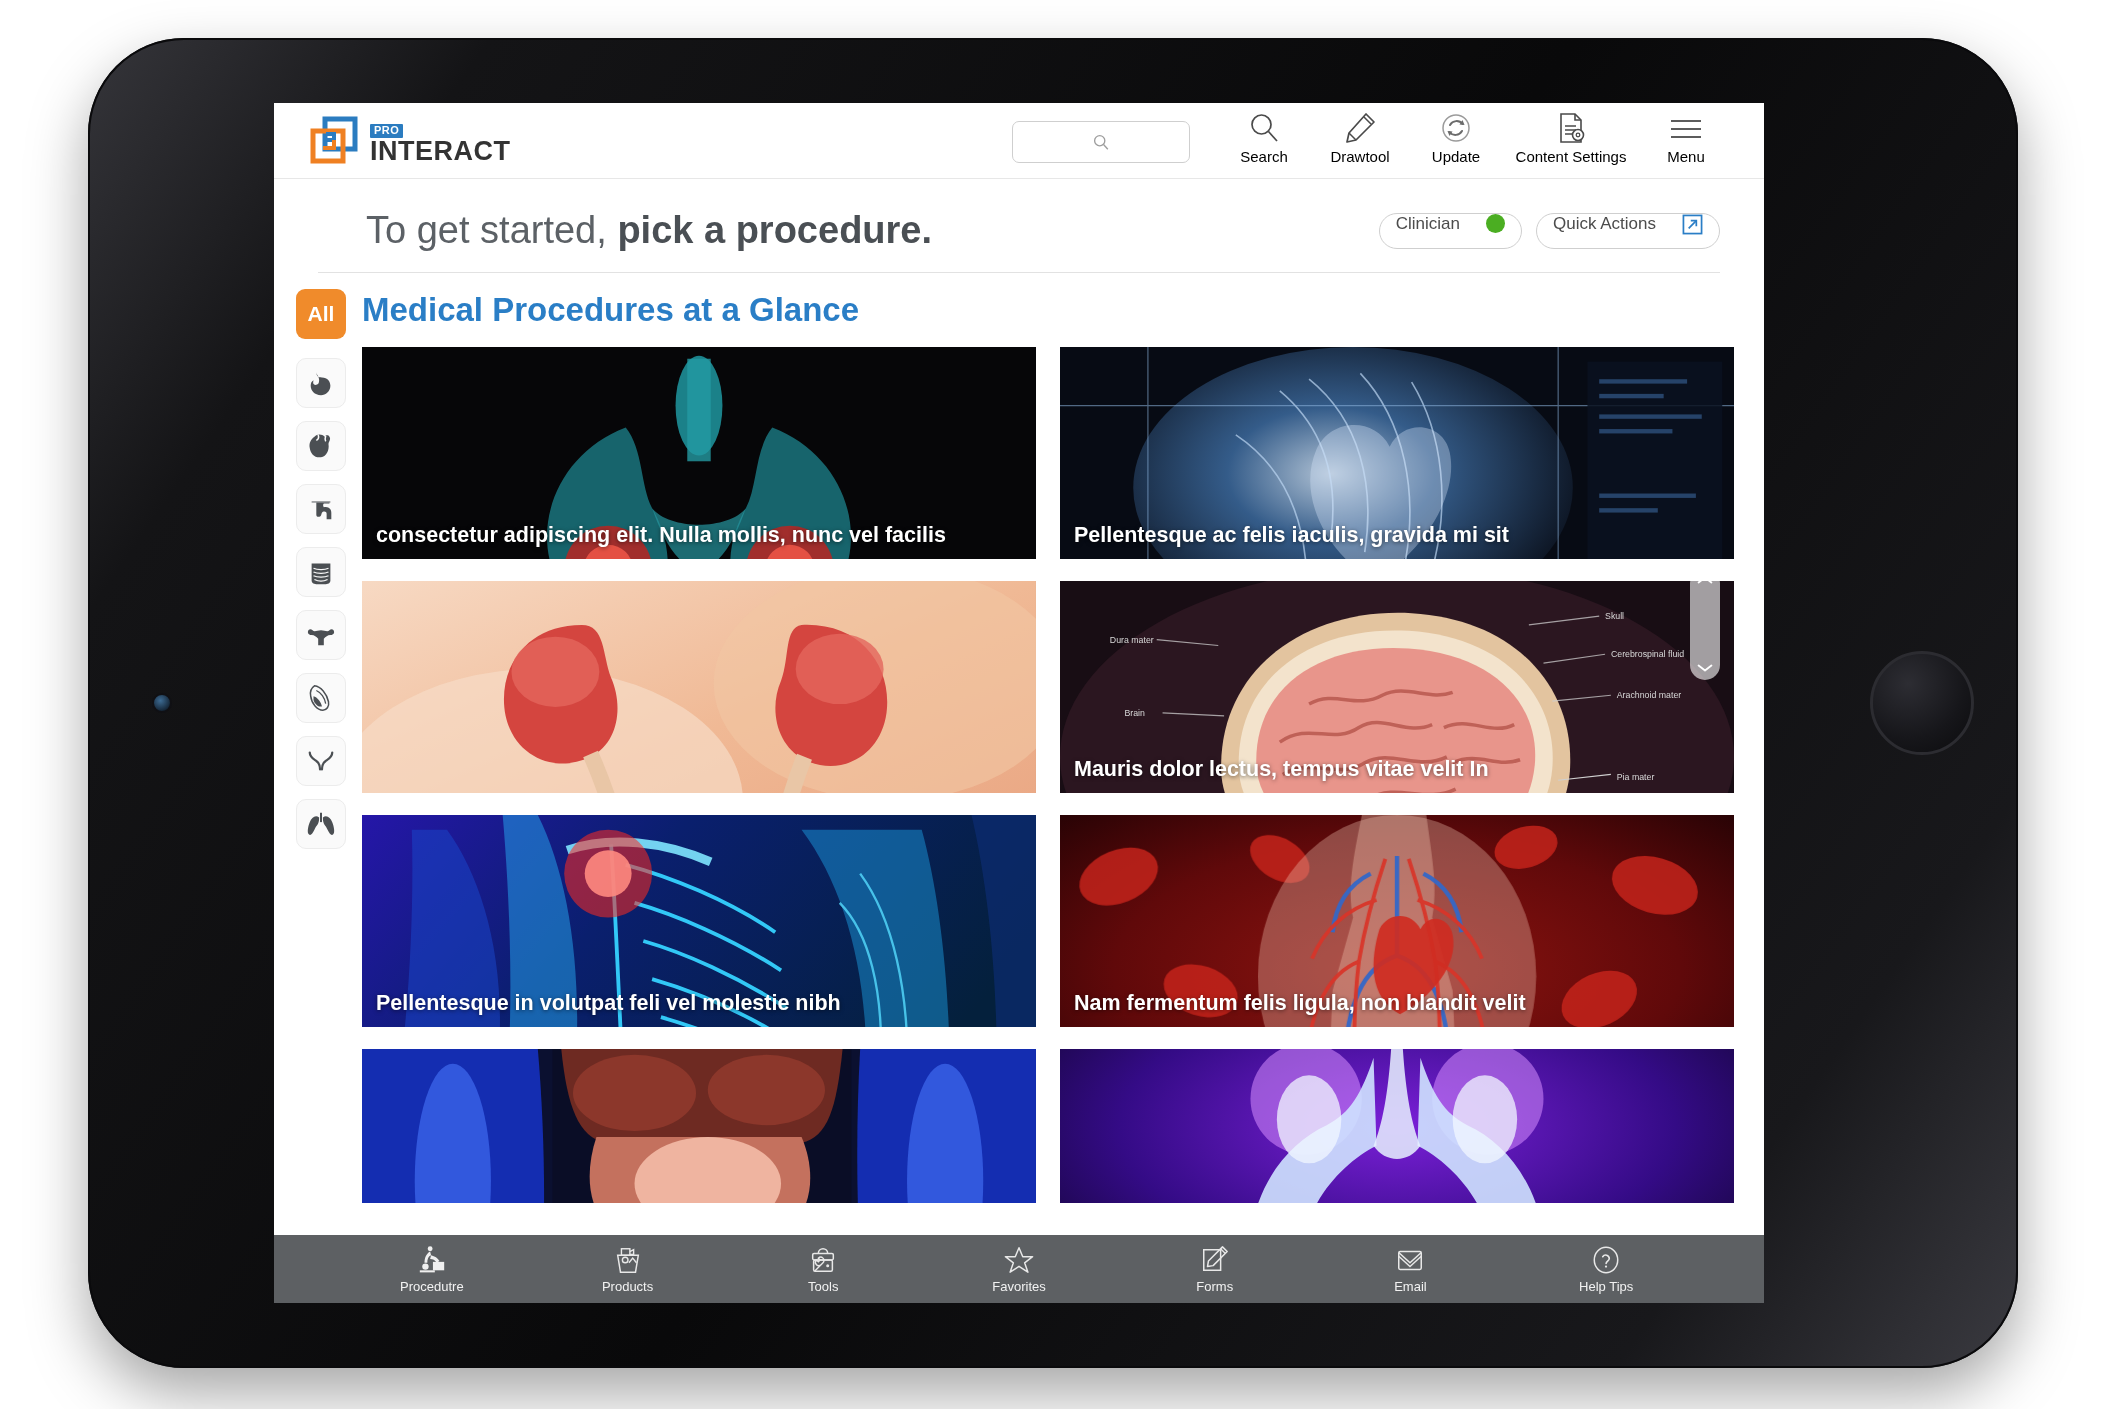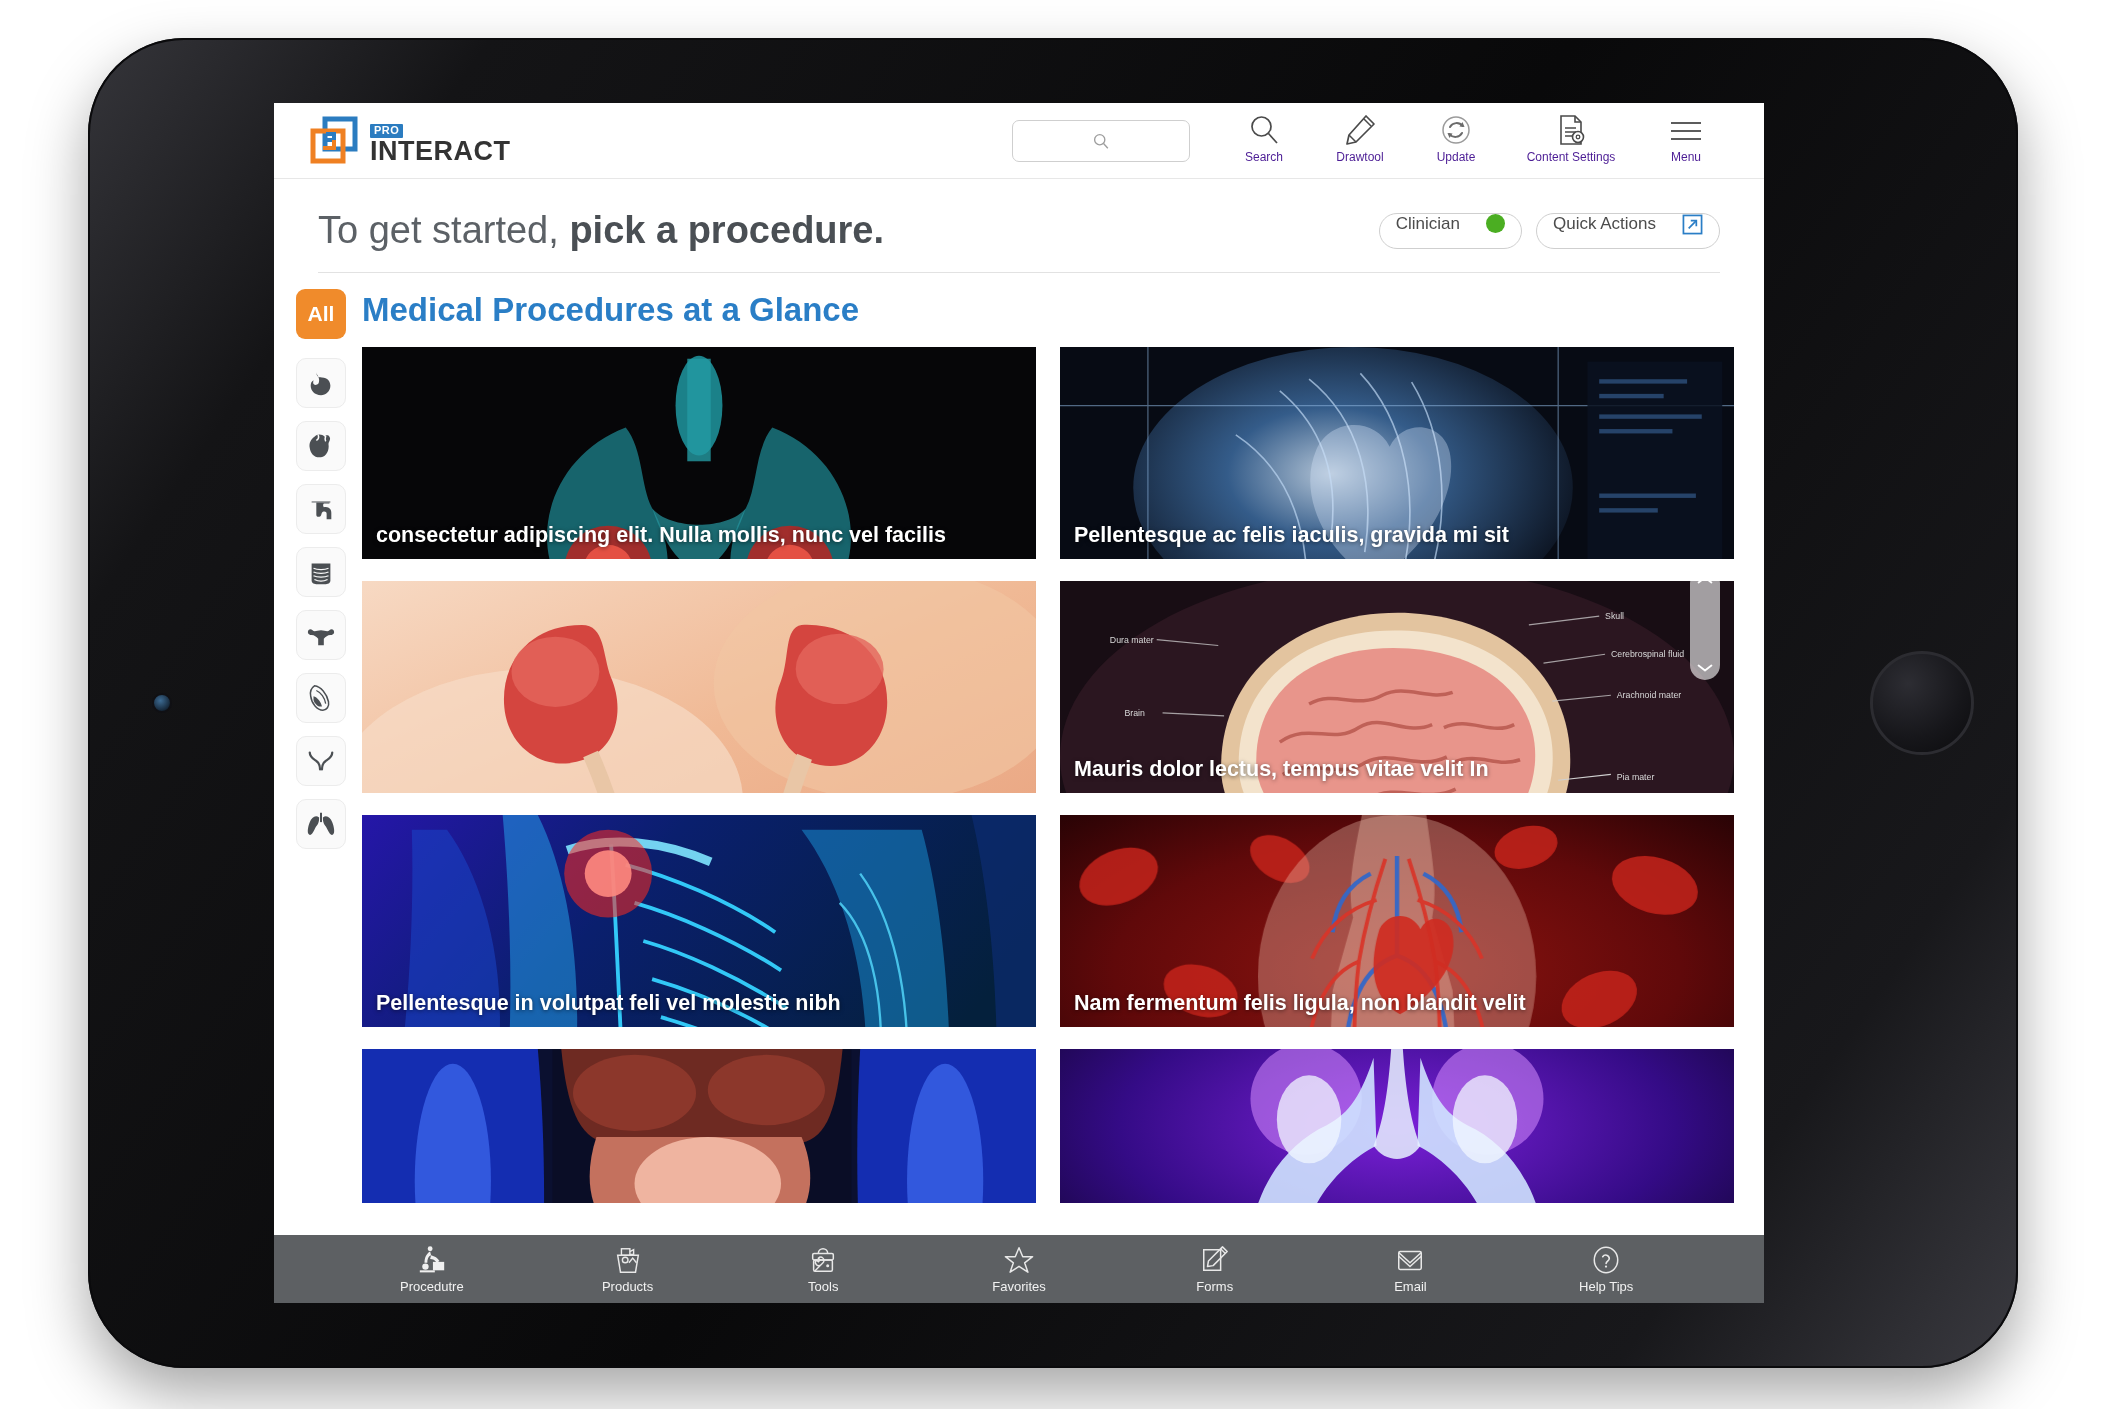--- a/index.html
+++ b/index.html
@@ -124,29 +124,29 @@
     width: 96px;
     display: flex;
     flex-direction: column;
     align-items: center;
     gap: 4px;
     padding-bottom: 6px;
     cursor: pointer;
   }
   .tool-btn.wide { width: 134px; }
   .tool-ico { height: 34px; display: flex; align-items: flex-end; justify-content: center; }
-  .tool-lbl { font-size: 12px; color: #4c1d95; white-space: nowrap; }
+  .tool-lbl { font-size: 15px; color: #000000; white-space: nowrap; }
 
   
   #page-head {
     padding: 30px 44px 0 44px;
     display: flex;
     align-items: center;
   }
-  #page-title { font-size: 38px; color: #5c6166; font-weight: normal; white-space: nowrap; }
+  #page-title { font-size: 38px; color: #5c6166; font-weight: normal; white-space: nowrap; margin-left: 48px; }
   #page-title b { font-weight: bold; color: #4a4f54; }
   #head-right { margin-left: auto; display: flex; gap: 14px; align-items: center; }
   .pill {
     border: 1px solid #cfcfcf;
     border-radius: 22px;
     height: 36px;
     display: flex;
     align-items: flex-start;
     gap: 26px;
     padding: 0 16px;

